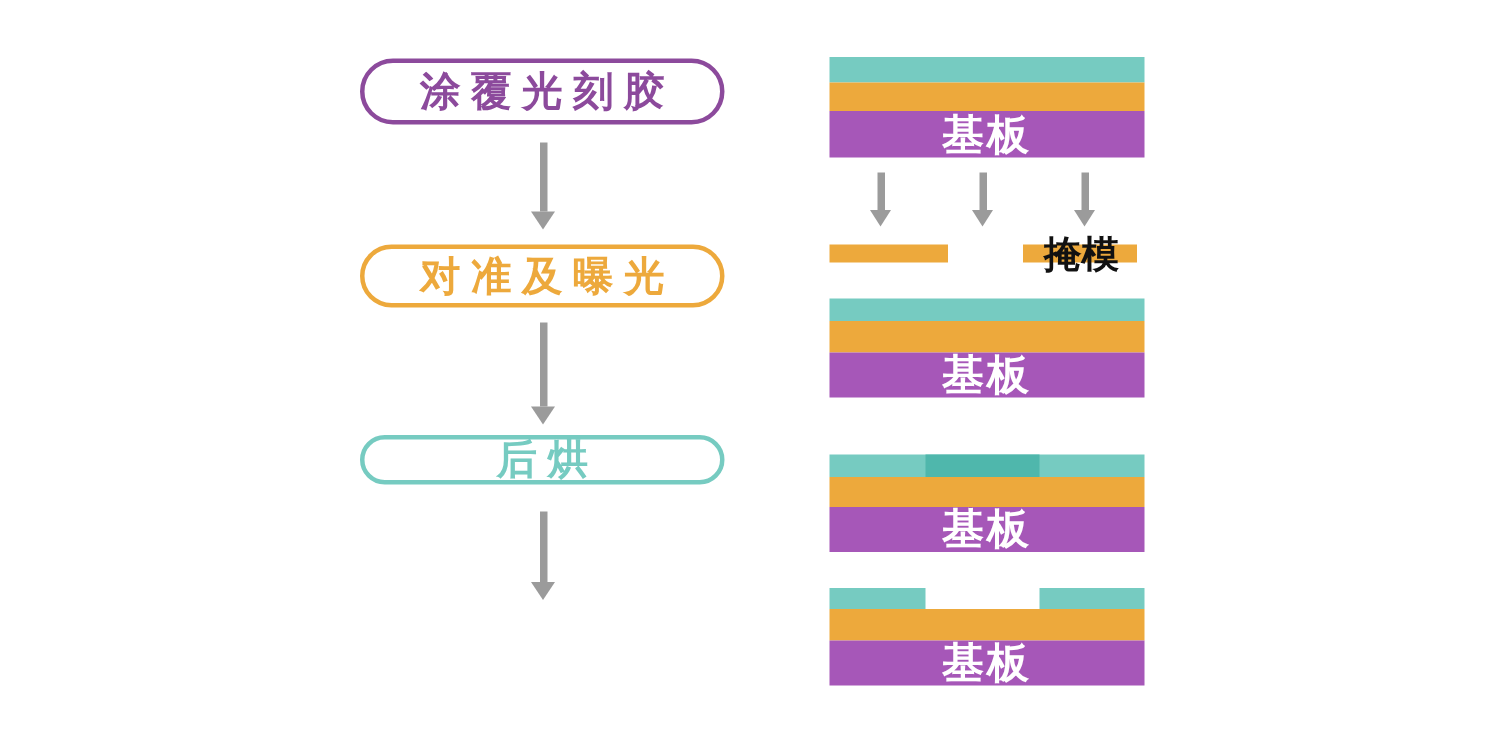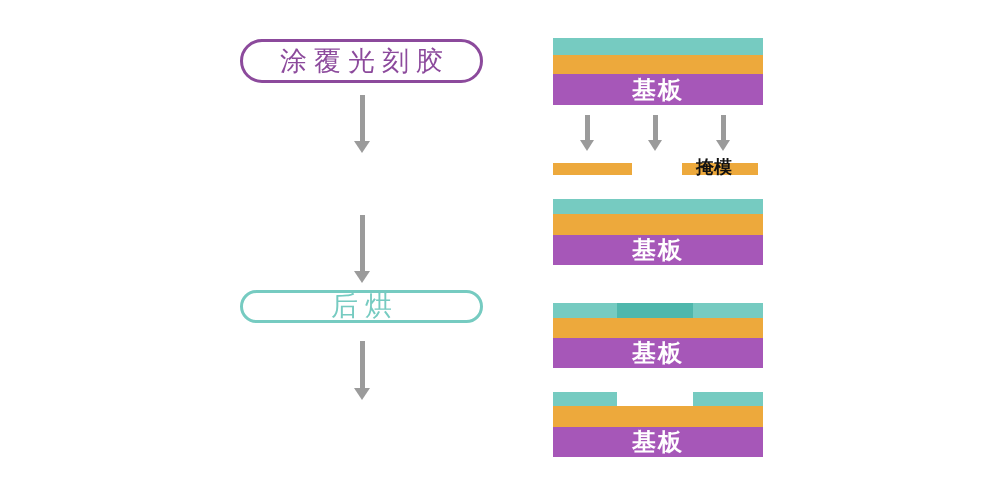--- a/index.html
+++ b/index.html
@@ -21,21 +21,21 @@
   .pill{
     position:absolute;left:240px;width:243px;height:44px;
     border-radius:24px;box-sizing:border-box;
     display:flex;align-items:center;justify-content:center;
     background:#fff;
   }
   .pill.p-purple{border:3.5px solid var(--purple);color:var(--purple);}
   .pill.p-orange{border:3.5px solid var(--orange);color:var(--orange);}
   .pill.p-teal{border:3.5px solid var(--teal);color:var(--teal);}
   .pill-label{
-    font-size:27px;font-weight:400;letter-spacing:7px;text-indent:7px;
+    font-size:27px;font-weight:700;letter-spacing:7px;text-indent:7px;
     line-height:1;white-space:nowrap;
   }
 
   
   .varrow{position:absolute;display:flex;flex-direction:column;align-items:center;width:16px;}
   .varrow .shaft{width:5px;flex:1 1 auto;background:var(--arrow-gray);}
   .varrow .head{
     width:0;height:0;flex:0 0 auto;
     border-left:8px solid transparent;border-right:8px solid transparent;
     border-top:12px solid var(--arrow-gray);
@@ -45,46 +45,49 @@
 
   
   .stack{position:absolute;left:553px;width:210px;display:flex;flex-direction:column;}
   .layer{width:100%;position:relative;}
   .l-teal{background:var(--teal);}
   .l-orange{background:var(--orange);}
   .l-purple{
     background:var(--purple-fill);color:var(--substrate-text);
     display:flex;align-items:center;justify-content:center;
   }
-  .substrate-label{font-size:24px;font-weight:700;letter-spacing:2px;line-height:1;}
+  .substrate-label{font-size:28px;font-weight:700;letter-spacing:2px;line-height:1;}
   .seg{position:absolute;top:0;height:100%;}
   .seg.dark{background:var(--teal-dark);}
   .seg.teal-bg{background:var(--teal);}
 
   
   .mask-bar{position:absolute;height:12px;background:var(--orange);}
   .mask-label{
     position:absolute;color:var(--mask-text);
-    font-size:18px;font-weight:600;line-height:1;white-space:nowrap;
+    font-size:25px;font-weight:600;line-height:1;white-space:nowrap;
   }
 </style>
 </head>
 <body>
 
 <div class="canvas">
 
   <div class="pill p-purple" style="top:39px">
     <span class="pill-label">涂覆光刻胶</span>
   </div>
 
   <div class="varrow" style="left:354px;top:95px;height:58px">
     <div class="shaft"></div>
     <div class="head"></div>
   </div>
 
+  <div class="pill p-orange" style="top:163px;height:42px">
+    <span class="pill-label">对准及曝光</span>
+  </div>
 
   <div class="varrow" style="left:354px;top:215px;height:68px">
     <div class="shaft"></div>
     <div class="head"></div>
   </div>
 
   <div class="pill p-teal" style="top:290px;height:33px">
     <span class="pill-label">后烘</span>
   </div>
 

